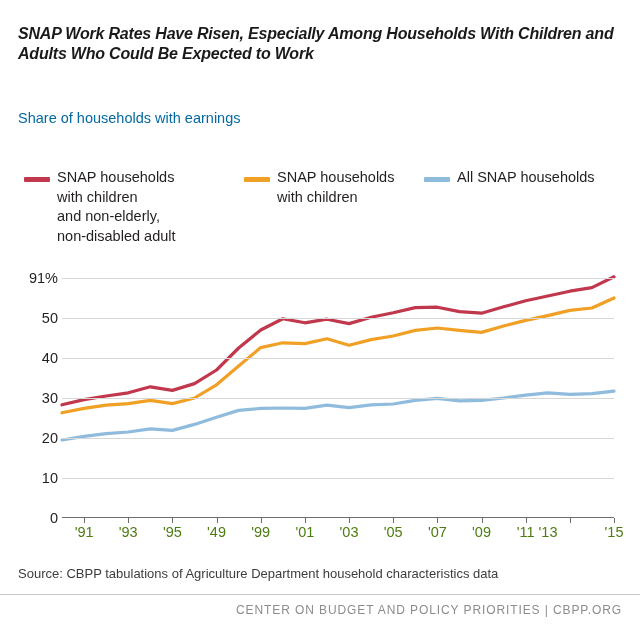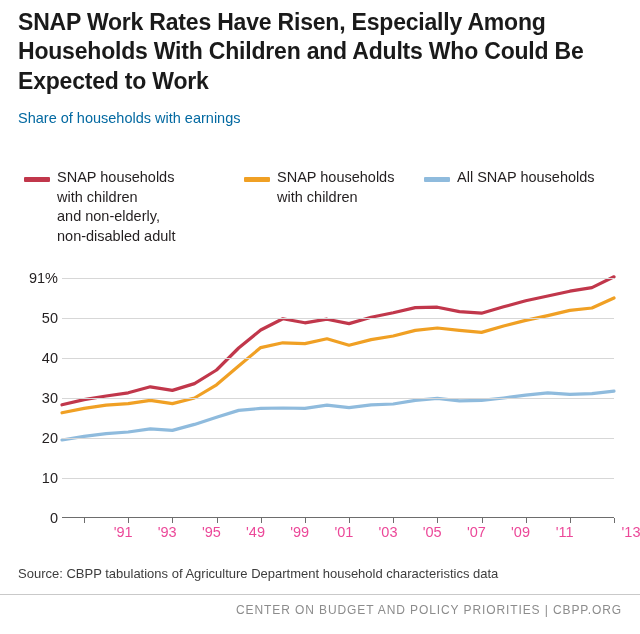--- a/index.html
+++ b/index.html
@@ -16,27 +16,28 @@
   }
   .page {
     position: relative;
     width: 640px;
     height: 634px;
     box-sizing: border-box;
   }
   .title {
     position: absolute;
     left: 18px;
-    top: 8px;
+    top: 24px;
     width: 600px;
-    font-size: 23px;
+    font-size: 16px;
     font-weight: bold;
     line-height: 1.28;
     letter-spacing: -0.2px;
     color: #1a1a1a;
+    font-style: italic;
   }
   .subtitle {
     position: absolute;
     left: 18px;
     top: 110px;
     font-size: 14.5px;
     color: #0369a1;
   }
   .legend {
     position: absolute;
@@ -119,24 +120,23 @@
     position: absolute;
     left: 62px;
     top: 262px;
     width: 552px;
     height: 22px;
   }
   .xtick {
     position: absolute;
     top: 0;
     font-size: 14.5px;
-    color: #ec4899;
+    color: #4d7c0f;
     transform: translateX(-50%);
     white-space: nowrap;
-    margin-left: 39px;
   }
   .tickmark {
     position: absolute;
     top: 0;
     width: 1px;
     height: 5px;
     background: #6d6d6d;
   }
   .xticks {
     position: absolute;
@@ -256,21 +256,21 @@
         <div class="xtick" style="left: 66.24px;">'93</div>
         <div class="xtick" style="left: 110.4px;">'95</div>
         <div class="xtick" style="left: 154.56px;">'49</div>
         <div class="xtick" style="left: 198.72px;">'99</div>
         <div class="xtick" style="left: 242.88px;">'01</div>
         <div class="xtick" style="left: 287.04px;">'03</div>
         <div class="xtick" style="left: 331.2px;">'05</div>
         <div class="xtick" style="left: 375.36px;">'07</div>
         <div class="xtick" style="left: 419.52px;">'09</div>
         <div class="xtick" style="left: 463.68px;">'11</div>
-        <div class="xtick" style="left: 530px; text-align: center;">'13</div>
+        <div class="xtick" style="left: 486px; text-align: center;">'13</div>
         <div class="xtick" style="left: 552px;">'15</div>
       </div>
   </div>
 
   <div class="source">Source: CBPP tabulations of Agriculture Department household characteristics data</div>
   <div class="footer-rule"></div>
   <div class="footer">CENTER ON BUDGET AND POLICY PRIORITIES | CBPP.ORG</div>
 </div>
 
 </body></html>

